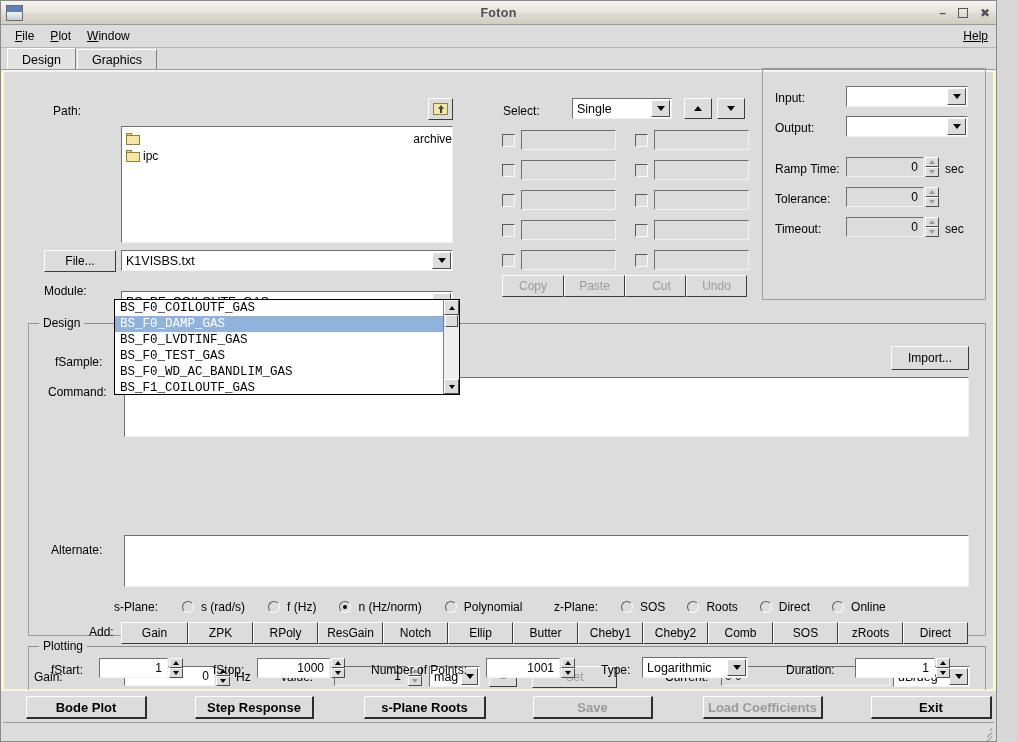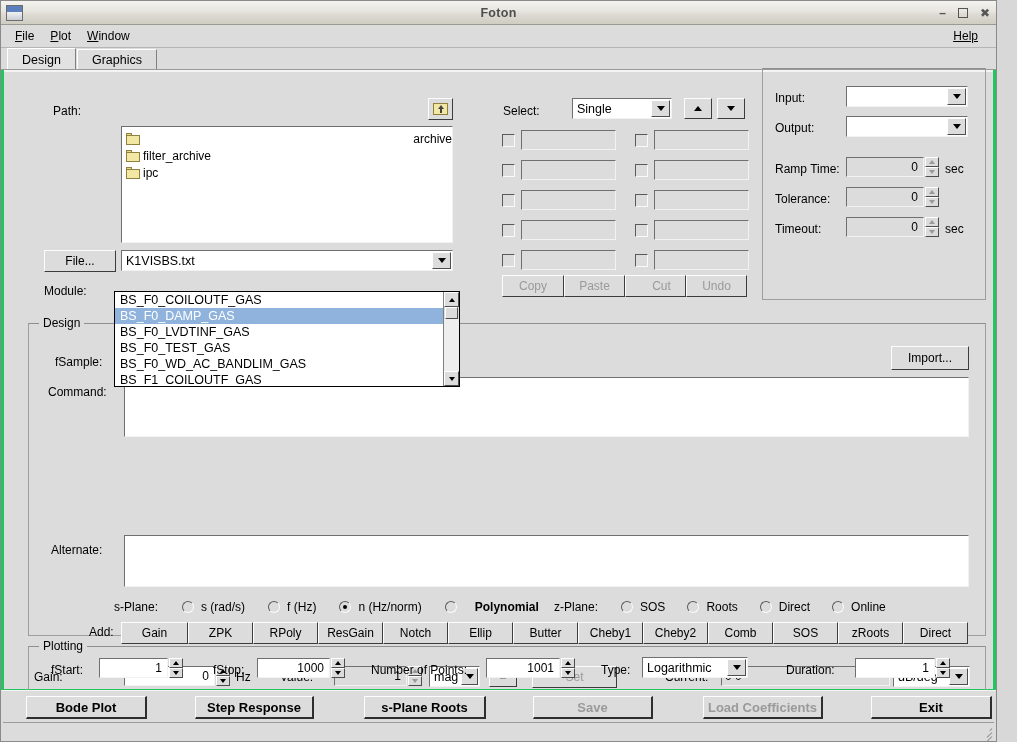--- a/index.html
+++ b/index.html
@@ -4,41 +4,41 @@
 <style>
   html,body{margin:0;padding:0;}
   body{
     width:1017px;height:742px;overflow:hidden;
     background:#d8d8d8;
     font-family:"Liberation Sans", sans-serif;
     font-size:12px;color:#000;
     -webkit-font-smoothing:none;
   }
   
-  #app{position:relative;width:997px;height:742px;background:#22c55e;
+  #app{position:relative;width:997px;height:742px;background:#fef9c3;
        border:1px solid #8a8a8a;box-sizing:border-box;}
   .titlebar{
     height:23px;background:linear-gradient(to bottom,#f4f3ef 0%,#e7e5df 45%,#dedcd4 55%,#cfccc2 100%);
     border-bottom:1px solid #9a9a94;
     display:flex;align-items:center;position:relative;
   }
   .titlebar .tb-icon{width:15px;height:14px;margin-left:5px;border:1px solid #6c6c6c;
     background:linear-gradient(to bottom,#5b7fbd 0%,#5b7fbd 45%,#eef0f4 46%,#c9ccd4 100%);}
   .titlebar .tb-title{position:absolute;left:0;right:0;text-align:center;
     font-weight:bold;font-size:12.5px;color:#4e4e4e;letter-spacing:.3px;}
   .tb-buttons{position:absolute;right:6px;display:flex;gap:12px;align-items:center;color:#555;}
   .tb-buttons span{font-size:12px;line-height:10px;cursor:default;}
   .tb-min{font-weight:bold;}
   .tb-max{display:inline-block;width:8px;height:8px;border:1.6px solid #555;}
   
   .menubar{height:22px;background:#dcdcdc;border-bottom:1px solid #b5b5b5;
     display:flex;align-items:center;padding:0 6px;position:relative;}
   .menuitem{padding:2px 8px;font-size:12px;}
   .menuitem u{text-decoration:underline;}
-  .menu-right{position:absolute;right:10px;text-decoration:underline;}
+  .menu-right{position:absolute;right:0;text-decoration:underline;}
   
   .tabstrip{height:22px;background:#dcdcdc;position:relative;padding-left:6px;
      display:flex;align-items:flex-end;}
   .tab{height:20px;padding:0 14px;display:flex;align-items:center;font-size:12.5px;
        background:#dcdcdc;border-left:1px solid #fff;border-top:1px solid #fff;
        border-right:1px solid #808080;margin-right:1px;}
   .tab.active{font-weight:normal;background:#e2e2e2;height:21px;}
   .tabline{position:absolute;left:0;right:0;bottom:0;height:1px;background:#9a9a9a;}
   .clientarea{position:absolute;left:3px;right:3px;top:69px;bottom:52px;
      background:#dcdcdc;border-top:2px solid #f4f4f4;}
@@ -180,27 +180,20 @@
               <span class="tab-l"></span>
               <span class="body"></span>
             </span>
           <span>archive</span>
         </div>
         <div class="folderrow">
           <span class="folder-icon">
               <span class="tab-l"></span>
               <span class="body"></span>
             </span>
-          <span>filter_archive</span>
-        </div>
-        <div class="folderrow">
-          <span class="folder-icon">
-              <span class="tab-l"></span>
-              <span class="body"></span>
-            </span>
           <span>ipc</span>
         </div>
       </div>
 
       <div class="btn" style="position:absolute;left:16px;top:166px;width:72px;height:22px;">
         <span>File...</span>
       </div>
       <div class="combo" style="position:absolute;left:93px;top:166px;width:332px;">
         <span>K1VISBS.txt</span>
         <span class="arrowbtn">
@@ -348,21 +341,21 @@
 
       <div style="position:absolute;left:85px;top:276px;display:flex;align-items:center;">
         <span class="lbl">s-Plane:</span>
         <span class="radio" style="margin-left:24px;"></span>
         <span class="lbl" style="margin-left:7px;">s (rad/s)</span>
         <span class="radio" style="margin-left:23px;"></span>
         <span class="lbl" style="margin-left:7px;">f (Hz)</span>
         <span class="radio on" style="margin-left:23px;"></span>
         <span class="lbl" style="margin-left:7px;">n (Hz/norm)</span>
         <span class="radio" style="margin-left:23px;"></span>
-        <span class="lbl" style="margin-left:18px;font-weight:bold;">Polynomial</span>
+        <span class="lbl" style="margin-left:7px;">Polynomial</span>
       </div>
 
       <div style="position:absolute;left:525px;top:276px;display:flex;align-items:center;">
         <span class="lbl">z-Plane:</span>
         <span class="radio" style="margin-left:23px;"></span>
         <span class="lbl" style="margin-left:7px;">SOS</span>
         <span class="radio" style="margin-left:22px;"></span>
         <span class="lbl" style="margin-left:7px;">Roots</span>
         <span class="radio" style="margin-left:22px;"></span>
         <span class="lbl" style="margin-left:7px;">Direct</span>
@@ -508,21 +501,21 @@
       <span class="spin" style="position:absolute;left:907px;top:11px;">
           <span style="flex:1;display:flex;align-items:center;justify-content:center;background:#dcdcdc;border-top:1px solid #fff;border-left:1px solid #fff;border-right:1.4px solid #4d4d4d;border-bottom:1.4px solid #4d4d4d;box-sizing:border-box;">
             <i class="tri-up"></i>
           </span>
           <span style="flex:1;display:flex;align-items:center;justify-content:center;background:#dcdcdc;border-top:1px solid #fff;border-left:1px solid #fff;border-right:1.4px solid #4d4d4d;border-bottom:1.4px solid #4d4d4d;box-sizing:border-box;">
             <i class="tri-down"></i>
           </span>
         </span>
     </div>
 
-    <div class="dropdown" style="left:110px;top:219px;width:346px;height:96px;">
+    <div class="dropdown" style="left:110px;top:227px;width:346px;height:96px;font-family:Liberation Mono, monospace;">
       <div style="position:absolute;left:0;top:0;right:15px;bottom:0;">
         <div class="dd-item">BS_F0_COILOUTF_GAS</div>
         <div class="dd-item sel">BS_F0_DAMP_GAS</div>
         <div class="dd-item">BS_F0_LVDTINF_GAS</div>
         <div class="dd-item">BS_F0_TEST_GAS</div>
         <div class="dd-item">BS_F0_WD_AC_BANDLIM_GAS</div>
         <div class="dd-item">BS_F1_COILOUTF_GAS</div>
       </div>
       <div class="dd-scroll">
         <div class="dd-sbtn">

